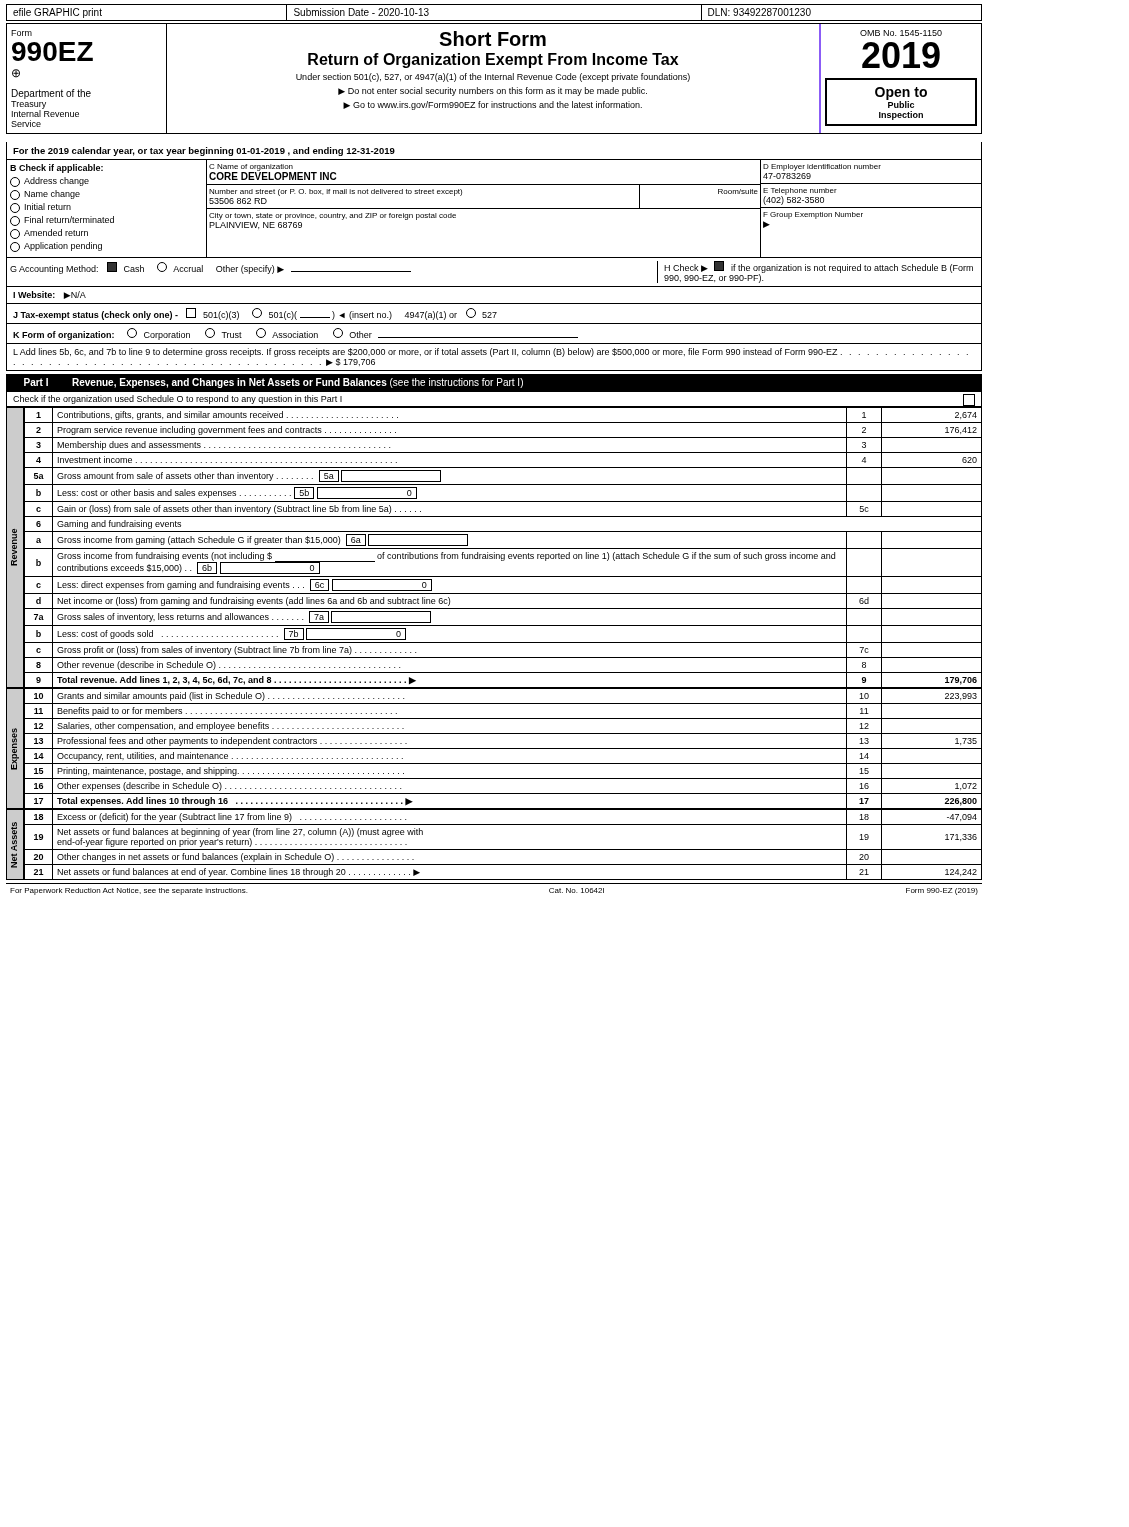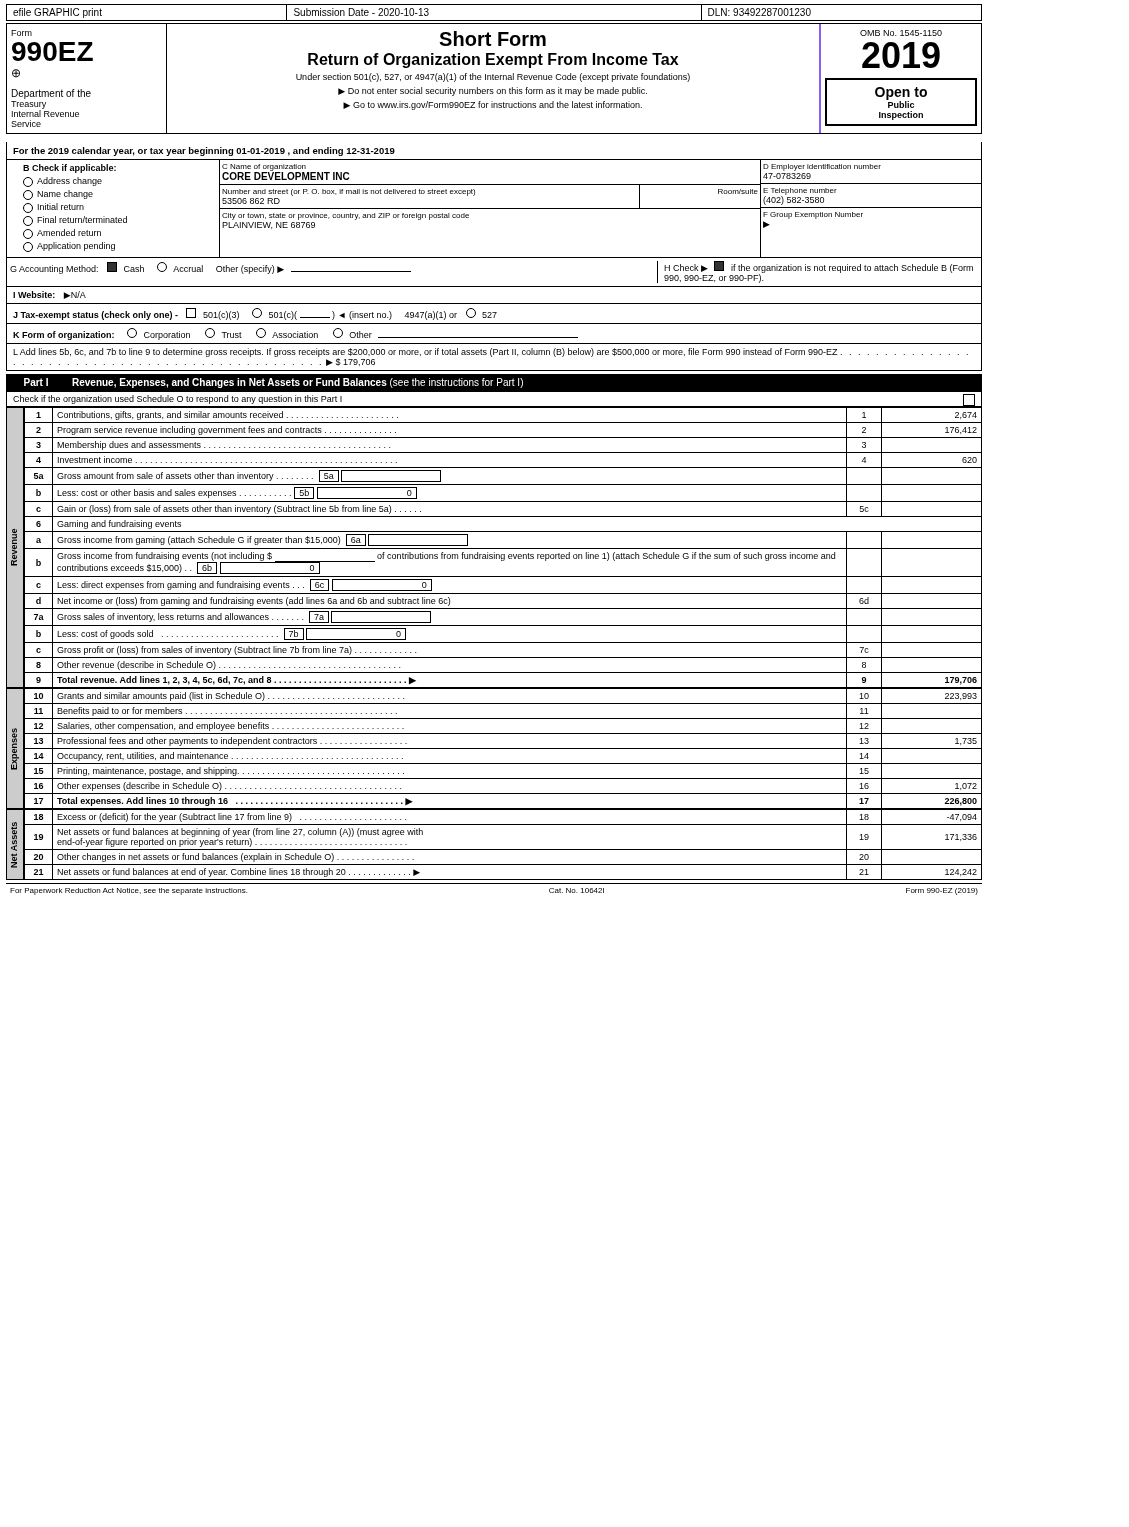--- a/index.html
+++ b/index.html
@@ -99,21 +99,21 @@
       </div>
     </div>
   </div>
 
   <div class="section-a">
     <span>For the 2019 calendar year, or tax year beginning 01-01-2019 , and ending 12-31-2019</span>
   </div>
 
   <div style="display:flex; border:1px solid #000; border-top:none;">
 
-    <div style="width:200px; border-right:1px solid #000; padding:3px; font-size:9px;margin-left:13px;">
+    <div style="width:200px; border-right:1px solid #000; padding:3px; font-size:9px;">
       <div style="font-weight:bold; margin-bottom:3px;">B Check if applicable:</div>
       <div class="check-item">
         <span class="radio-circle"></span>
         <span>Address change</span>
       </div>
       <div class="check-item">
         <span class="radio-circle"></span>
         <span>Name change</span>
       </div>
       <div class="check-item">

